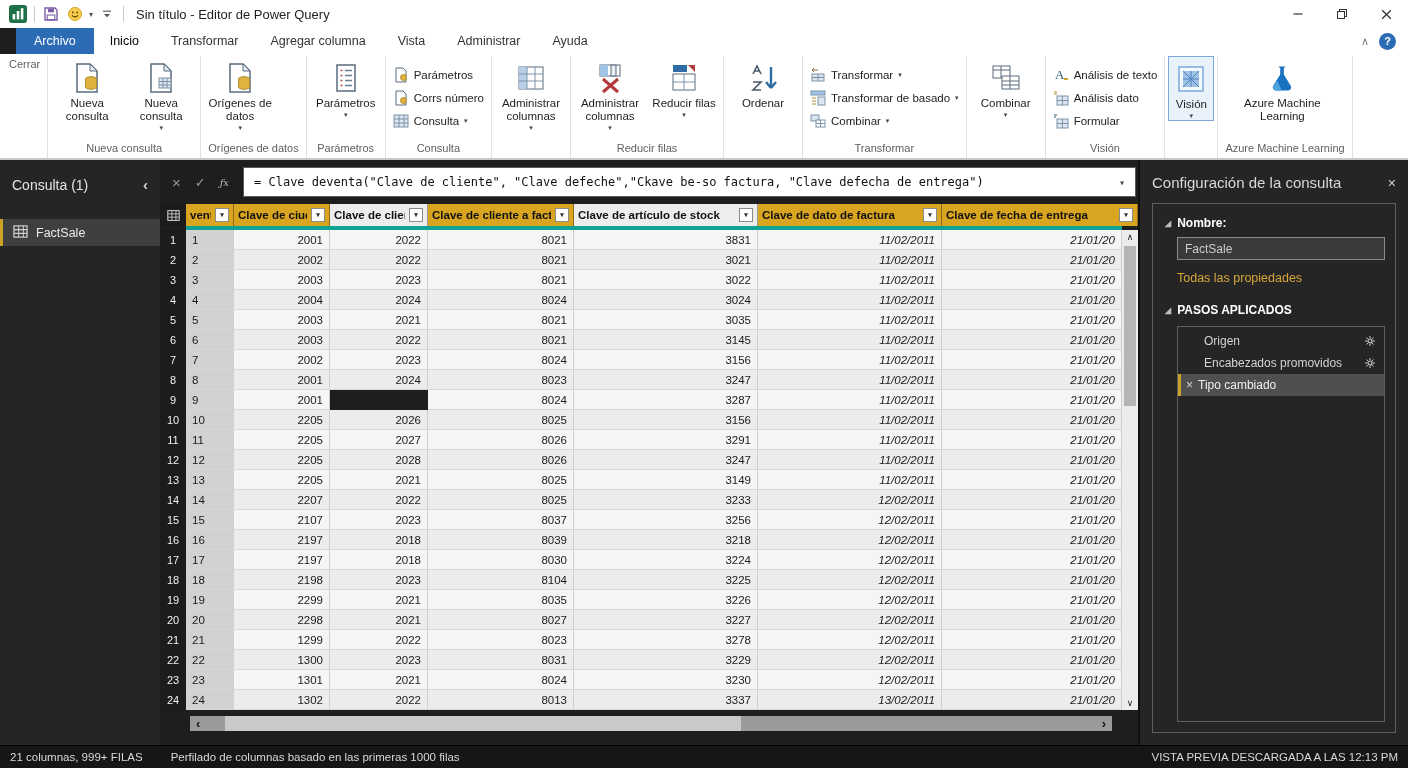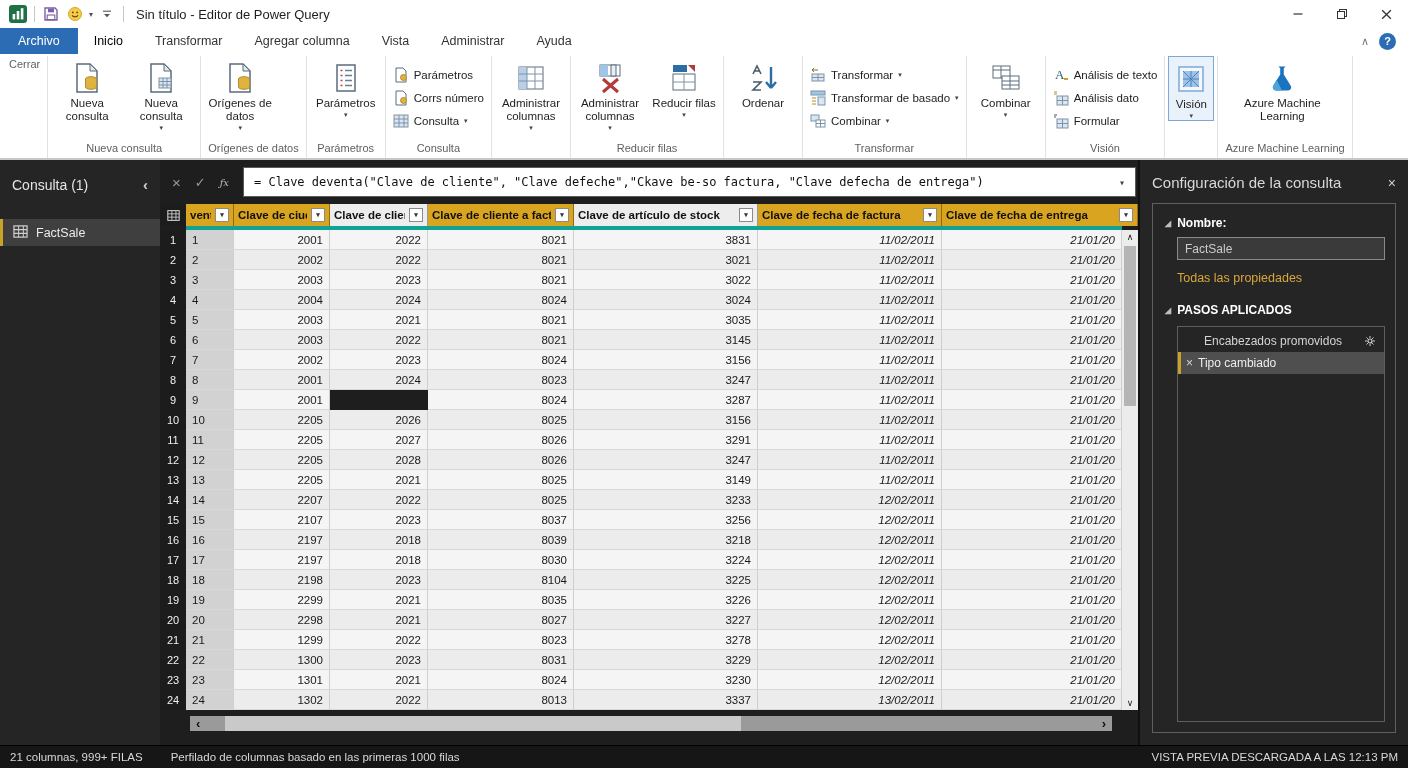--- a/index.html
+++ b/index.html
@@ -10,21 +10,21 @@
   
   .titlebar { height:28px; background:#ffffff; display:flex; align-items:center; padding-left:6px; flex:none; }
   .tb-ic { display:flex; align-items:center; justify-content:center; width:24px; height:24px; }
   .tb-sep { width:1px; height:16px; background:#c9c9c9; margin:0 4px; }
   .tb-caret { font-size:8px; color:#555; margin:0 2px; }
   .tb-title { font-size:13px; color:#1e1e1e; margin-left:8px; }
   .win-controls { margin-left:auto; display:flex; height:100%; }
   .win-btn { width:44px; height:100%; display:flex; align-items:center; justify-content:center; }
 
   
-  .tabbar { height:26px; background:#ffffff; display:flex; align-items:stretch; flex:none; }
+  .tabbar { height:26px; background:#ffffff; display:flex; align-items:stretch; flex:none;margin-left:16px; }
   .tab { display:flex; align-items:center; padding:0 16px; font-size:12.5px; color:#333; }
   .tab.tab-file { background:#2b6cb5; color:#fff; padding:0 18px; }
   .tab.active { color:#000; }
   .tabbar-right { margin-left:auto; display:flex; align-items:center; gap:10px; padding-right:12px; }
   .chev-up { color:#777; font-size:11px; }
   .help-circle { width:17px; height:17px; border-radius:50%; background:#2b6cb5; color:#fff;
                  font-size:11px; font-weight:bold; display:flex; align-items:center; justify-content:center; }
 
   
   .ribbon { background:#ffffff; border-bottom:2px solid #c8c8c8; display:flex; align-items:stretch;
@@ -536,21 +536,21 @@
             </div>
             <div class="th gold" style="width: 146px;">
               <span class="th-label">Clave de cliente a facturar</span>
               <span class="filter-btn">▾</span>
             </div>
             <div class="th light" style="width: 184px;">
               <span class="th-label">Clave de artículo de stock</span>
               <span class="filter-btn">▾</span>
             </div>
             <div class="th gold" style="width: 184px;">
-              <span class="th-label">Clave de fecha de factura</span>
+              <span class="th-label">Clave de dato de factura</span>
               <span class="filter-btn">▾</span>
             </div>
             <div class="th gold" style="width: 196px;">
               <span class="th-label">Clave de fecha de entrega</span>
               <span class="filter-btn">▾</span>
             </div>
           </div>
         <div class="quality-bar"></div>
         <div class="grid-body" id="grid-body">
             <div class="grid-row">
@@ -824,20 +824,29 @@
           <span>Nombre:</span>
         </div>
         <div class="name-input">FactSale</div>
         <div class="all-props">Todas las propiedades</div>
         <div class="rp-sec">
           <span class="tri">◢</span>
           <span>PASOS APLICADOS</span>
         </div>
         <div class="steps-box" id="steps-list">
             <div class="step">
+              <span>Origen</span>
+              <span class="gear">
+                <svg width="12" height="12" viewBox="0 0 12 12">
+                  <circle cx="6" cy="6" r="2" fill="none" stroke="#cfcfcf" stroke-width="1.2"></circle>
+                  <path d="M6 1v2M6 9v2M1 6h2M9 6h2M2.5 2.5l1.4 1.4M8.1 8.1l1.4 1.4M9.5 2.5L8.1 3.9M3.9 8.1L2.5 9.5" stroke="#cfcfcf"></path>
+                </svg>
+              </span>
+            </div>
+            <div class="step">
               <span>Encabezados promovidos</span>
               <span class="gear">
                 <svg width="12" height="12" viewBox="0 0 12 12">
                   <circle cx="6" cy="6" r="2" fill="none" stroke="#cfcfcf" stroke-width="1.2"></circle>
                   <path d="M6 1v2M6 9v2M1 6h2M9 6h2M2.5 2.5l1.4 1.4M8.1 8.1l1.4 1.4M9.5 2.5L8.1 3.9M3.9 8.1L2.5 9.5" stroke="#cfcfcf"></path>
                 </svg>
               </span>
             </div>
             <div class="step selected">
               <span class="step-x">×</span>

